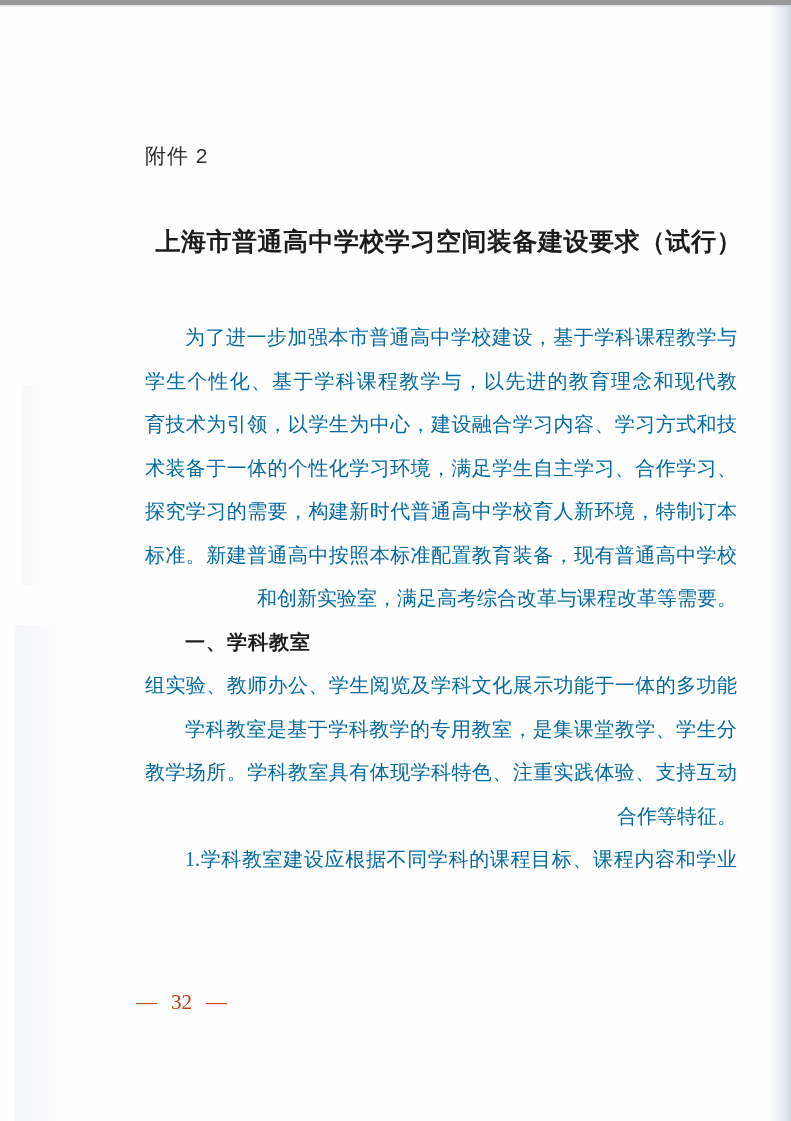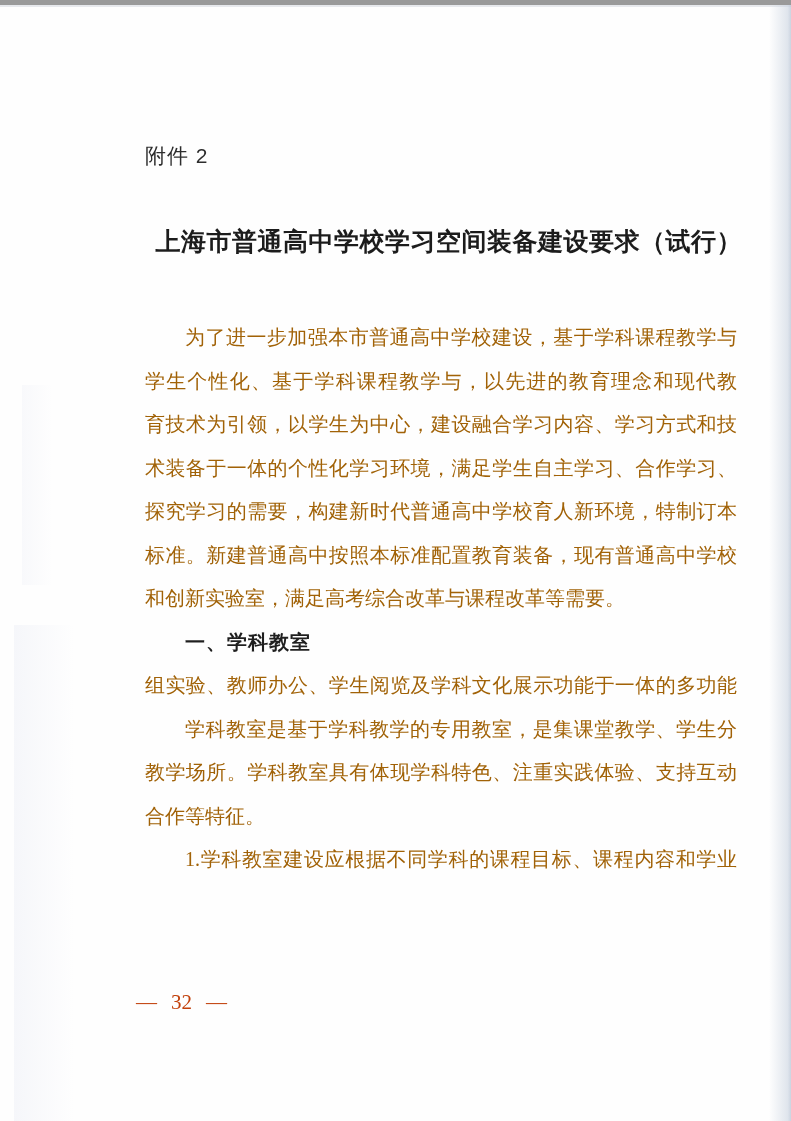--- a/index.html
+++ b/index.html
@@ -44,24 +44,24 @@
     color:#1c1c1c;
     letter-spacing:0.5px;
   }
   .doc-body {
     position:absolute; left:145px; top:311px; width:592px;
   }
   .line {
     height:43.5px; line-height:43.5px;
     font-size:20px;
     white-space:nowrap;
-    color:#a16207;
+    color:#0369a1;
   }
   .line.full { text-align:justify; text-align-last:justify; white-space:normal; overflow:hidden; }
-  .line.last { text-align:left; }
+  .line.last { text-align:right; }
   .line.indent { text-indent:2em; }
   .line.heading {
     font-family:"Liberation Sans","DejaVu Sans",sans-serif;
     font-weight:bold; color:#1f1f1f; text-indent:2em;
     letter-spacing:1px;
   }
   .page-footer {
     position:absolute; left:136px; top:983px;
     font-size:21px; line-height:28px; color:#c2410c;
   }

